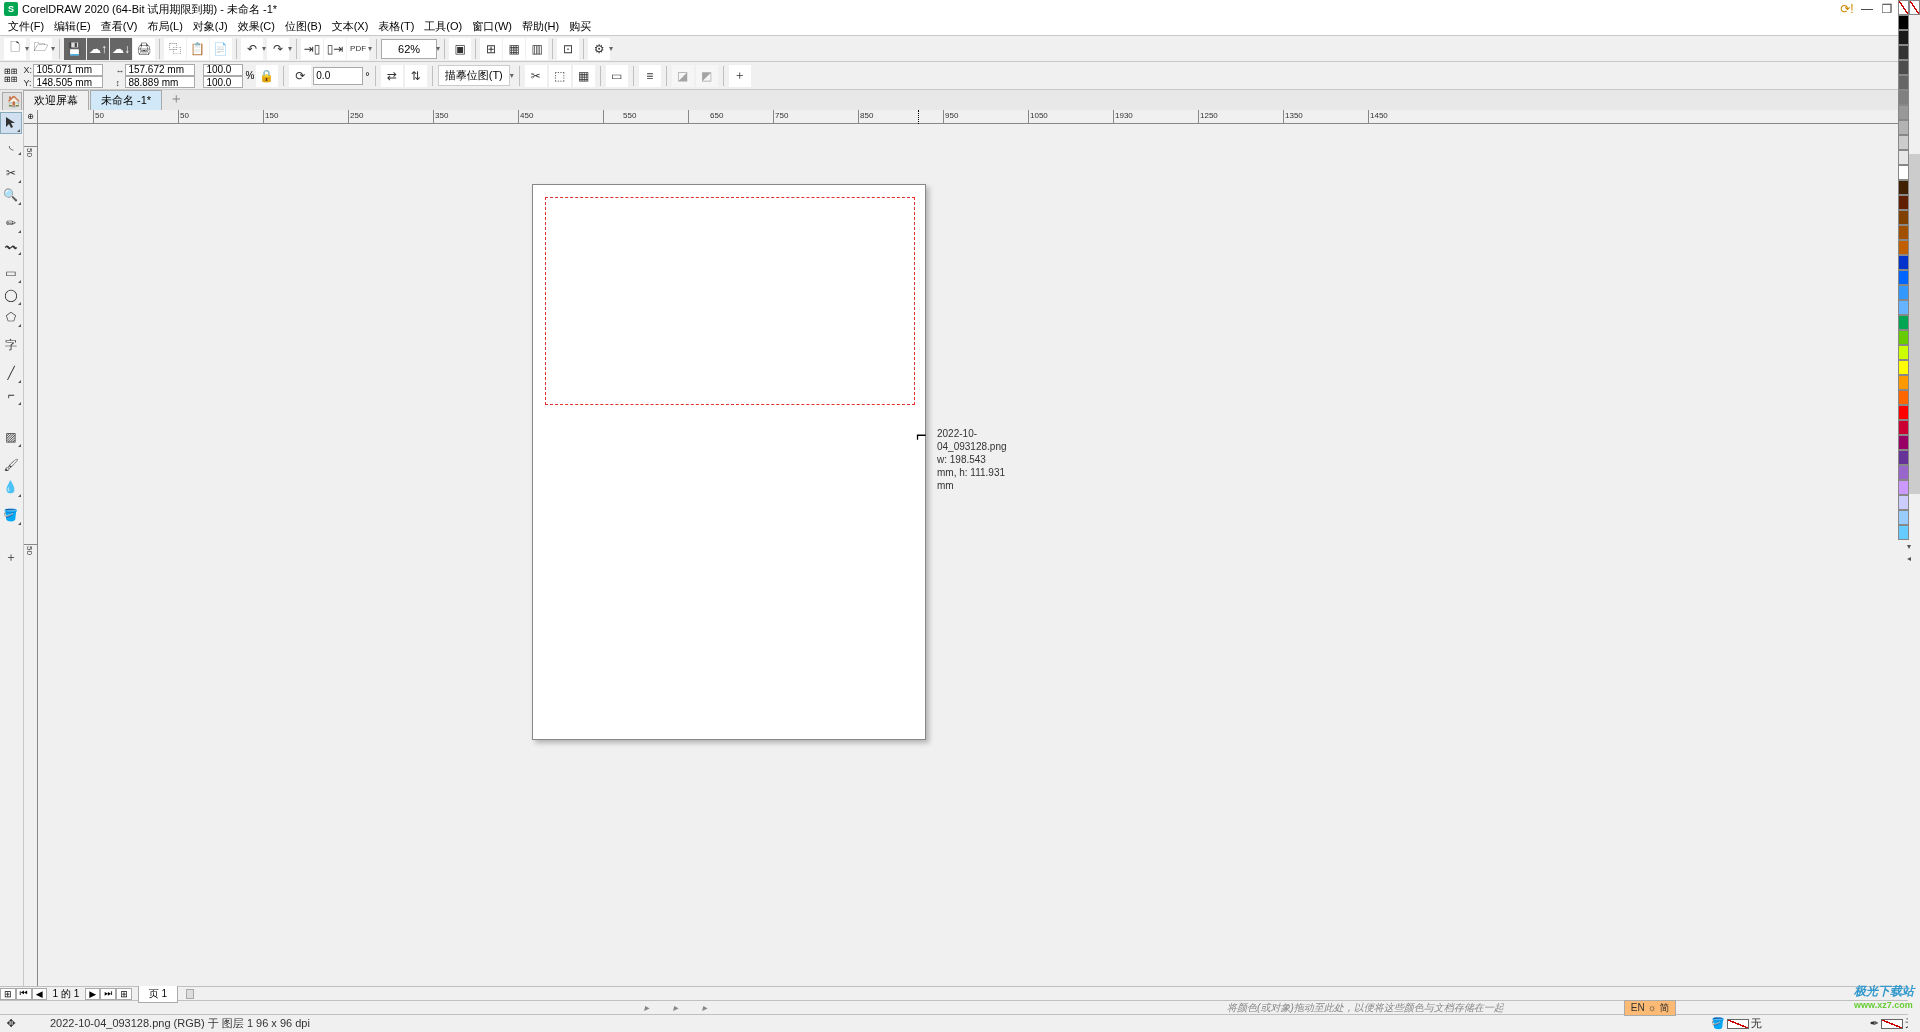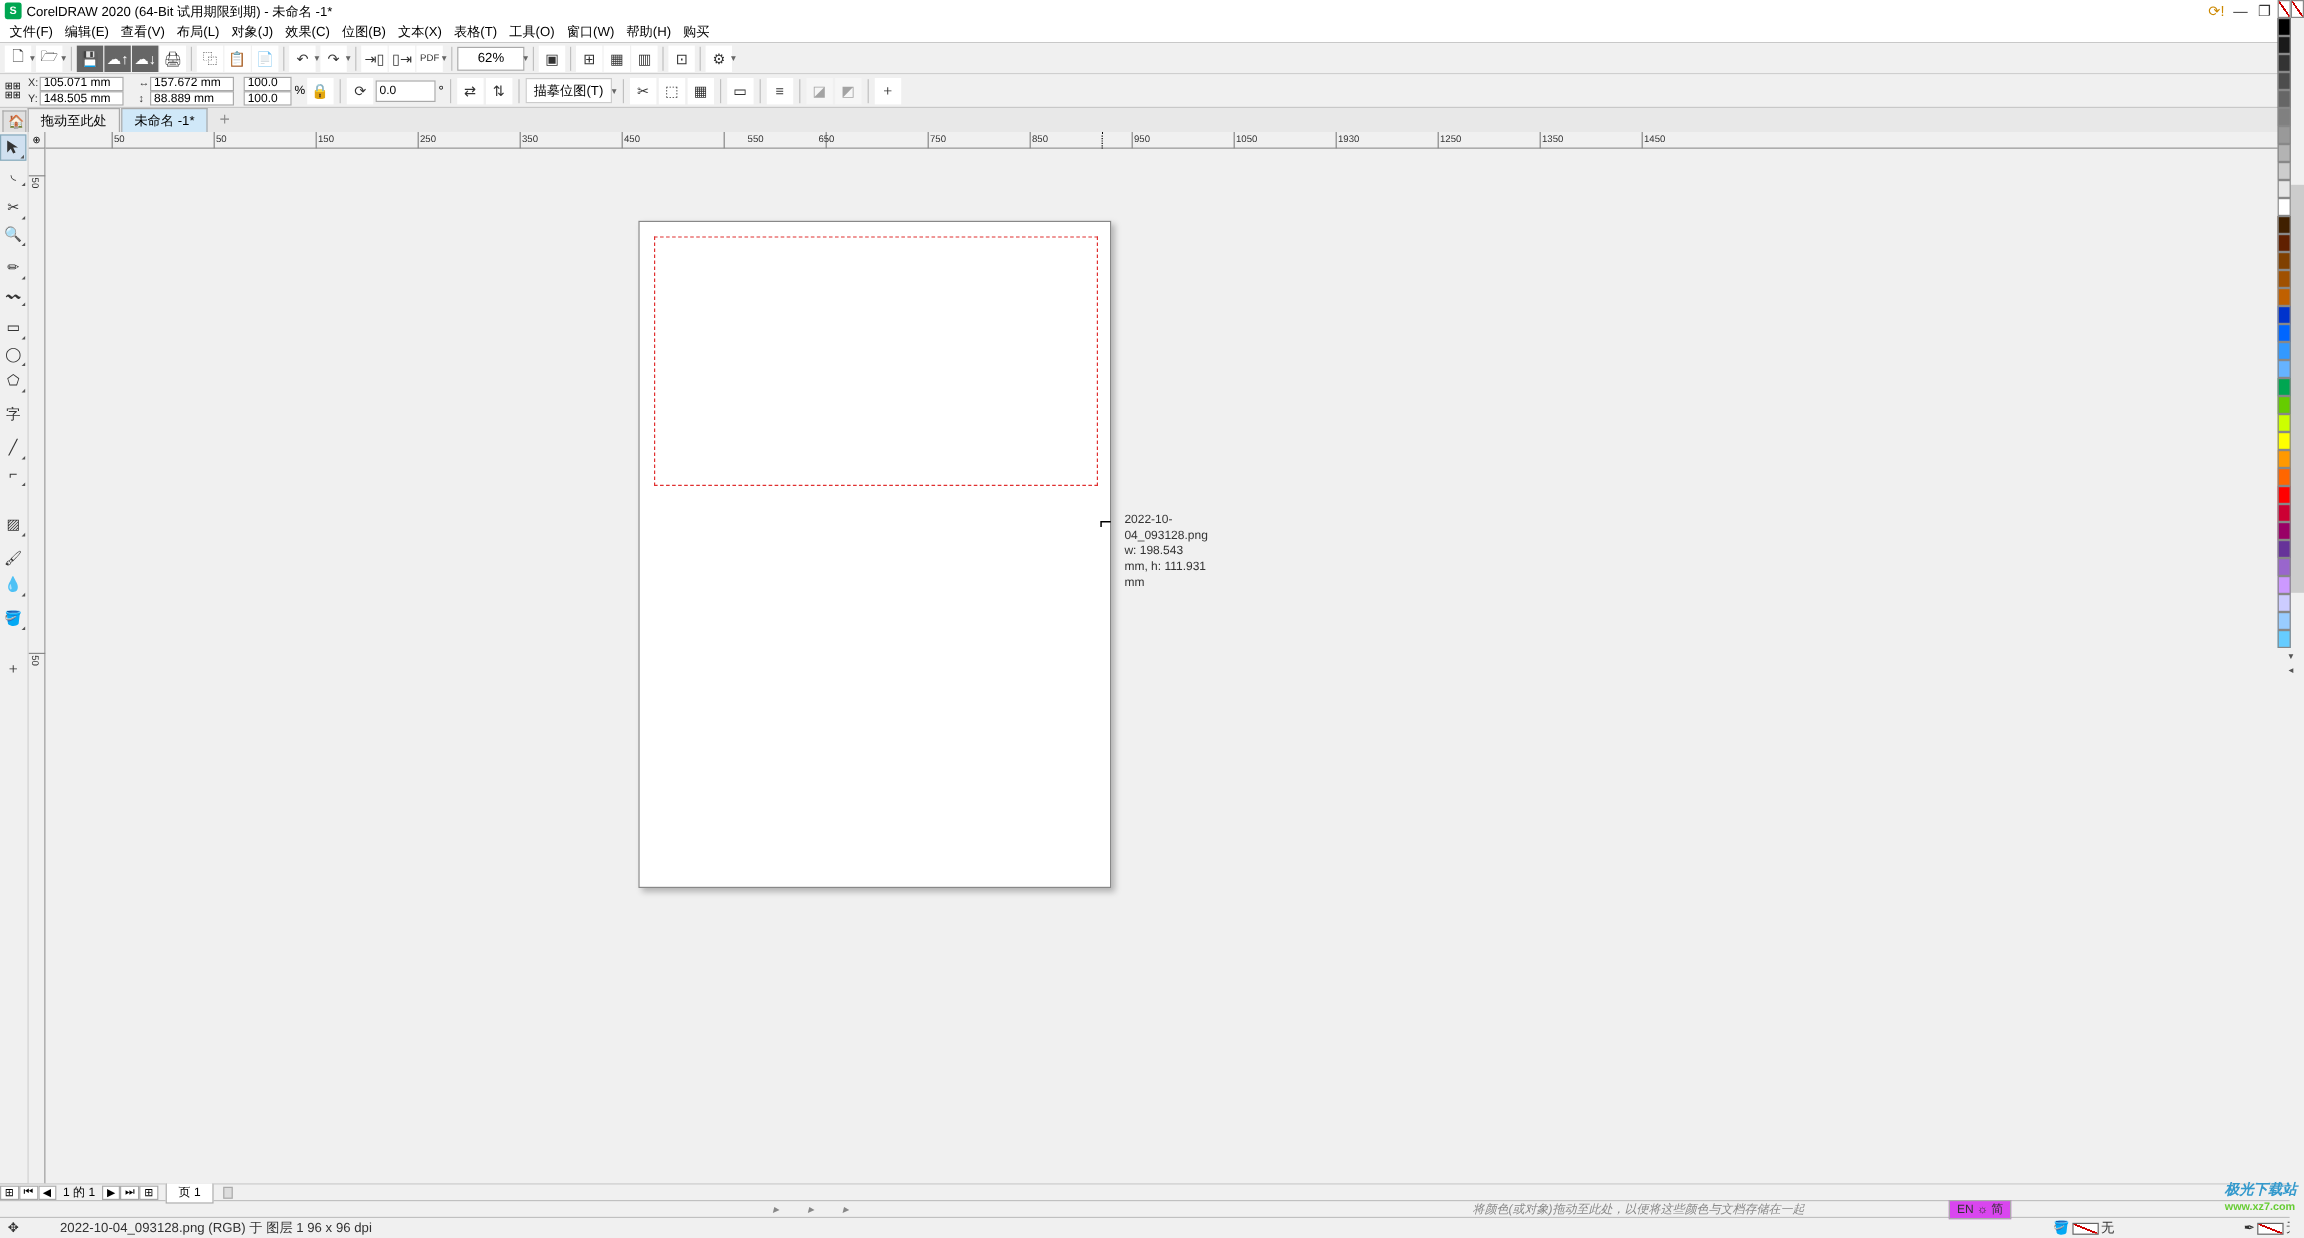--- a/index.html
+++ b/index.html
@@ -52,21 +52,21 @@
 .swatch { width: 11px; height: 15px; border: 1px solid #888; }
 .swatch-none{background:#fff;position:relative;}
 .swatch-none::after{content:"";position:absolute;left:0;top:0;right:0;bottom:0;background:linear-gradient(to top right,transparent 45%,#c00 45%,#c00 55%,transparent 55%);}
 .pal-arrow{height:12px;display:flex;align-items:center;justify-content:center;font-size:8px;color:#555;}
 .pal-col{display:flex;flex-direction:column;}
 .page-nav{height:14px;background:#f0f0f0;border-top:1px solid #c0c0c0;display:flex;align-items:center;font-size:10px;}
 .page-nav-btn{padding:0 3px;border:1px solid #aaa;height:12px;display:flex;align-items:center;background:#fff;font-size:9px;}
 .page-nav-tab{padding:1px 10px;border:1px solid #aaa;background:#fff;font-size:10px;}
 .hscroll{flex:1;height:10px;background:#f0f0f0;margin-left:8px;position:relative;}
 .hint-bar{height:14px;background:#f0f0f0;border-top:1px solid #c0c0c0;display:flex;align-items:center;font-size:10px;color:#888;font-style:italic;padding-left:620px;}
-.lang-ind{background:#d946ef;border:1px solid #aaa;padding:0 6px;font-style:normal;color:#333;margin-left:120px;}
+.lang-ind{background:#fdba74;border:1px solid #aaa;padding:0 6px;font-style:normal;color:#333;margin-left:120px;}
 .statusbar{height:18px;background:#f0f0f0;border-top:1px solid #c0c0c0;display:flex;align-items:center;padding:0 4px;font-size:11px;color:#333;gap:4px;}
 .statusbar .st-icon{width:14px;height:14px;display:inline-flex;align-items:center;justify-content:center;}
 .statusbar .spacer{flex:1;}
 .fill-indicator{display:flex;align-items:center;gap:2px;font-size:11px;}
 .fillbox{width:22px;height:10px;border:1px solid #666;background:#fff;position:relative;}
 .fillbox.nofill::after{content:"";position:absolute;inset:0;background:linear-gradient(to top right,transparent 45%,#c00 45%,#c00 55%,transparent 55%);}
 .watermark{position:absolute;right:6px;bottom:22px;font-size:12px;color:#39c;font-weight:bold;font-style:italic;pointer-events:none;}
 .watermark .sub{font-size:9px;color:#6c3;display:block;font-style:normal;}
 .update-icn{color:#c80;}
 svg{display:block;}
@@ -182,21 +182,21 @@
   <div class="tb-btn">≡</div>
   <div class="tb-sep"></div>
   <div class="tb-btn" style="opacity:.4;">◪</div>
   <div class="tb-btn" style="opacity:.4;">◩</div>
   <div class="tb-sep"></div>
   <div class="tb-btn">＋</div>
 </div>
 
 <div class="tabs">
   <div class="tab home-icon">🏠</div>
-  <div class="tab welcome">拖动至此处</div>
+  <div class="tab welcome">欢迎屏幕</div>
   <div class="tab active">
       <span>未命名 -1*</span>
     </div>
   <div class="tab-add">＋</div>
 </div>
 
 <div class="main-area">
 
   <div class="toolbox">
     <div class="tool active">
@@ -244,21 +244,21 @@
         <div class="tick-label" style="left: 225px;">150</div>
         <div class="tick" style="left: 310px;"></div>
         <div class="tick-label" style="left: 310px;">250</div>
         <div class="tick" style="left: 395px;"></div>
         <div class="tick-label" style="left: 395px;">350</div>
         <div class="tick" style="left: 480px;"></div>
         <div class="tick-label" style="left: 480px;">450</div>
         <div class="tick" style="left: 565px;"></div>
         <div class="tick-label" style="left: 583px;">550</div>
         <div class="tick" style="left: 650px;"></div>
-        <div class="tick-label" style="left: 614px; padding-left: 28px;">650</div>
+        <div class="tick-label" style="left: 642px; padding-left: 28px;">650</div>
         <div class="tick" style="left: 735px;"></div>
         <div class="tick-label" style="left: 735px;">750</div>
         <div class="tick" style="left: 820px;"></div>
         <div class="tick-label" style="left: 820px;">850</div>
         <div class="tick" style="left: 905px;"></div>
         <div class="tick-label" style="left: 905px;">950</div>
         <div class="tick" style="left: 990px;"></div>
         <div class="tick-label" style="left: 990px;">1050</div>
         <div class="tick" style="left: 1075px;"></div>
         <div class="tick-label" style="left: 1075px;">1930</div>

